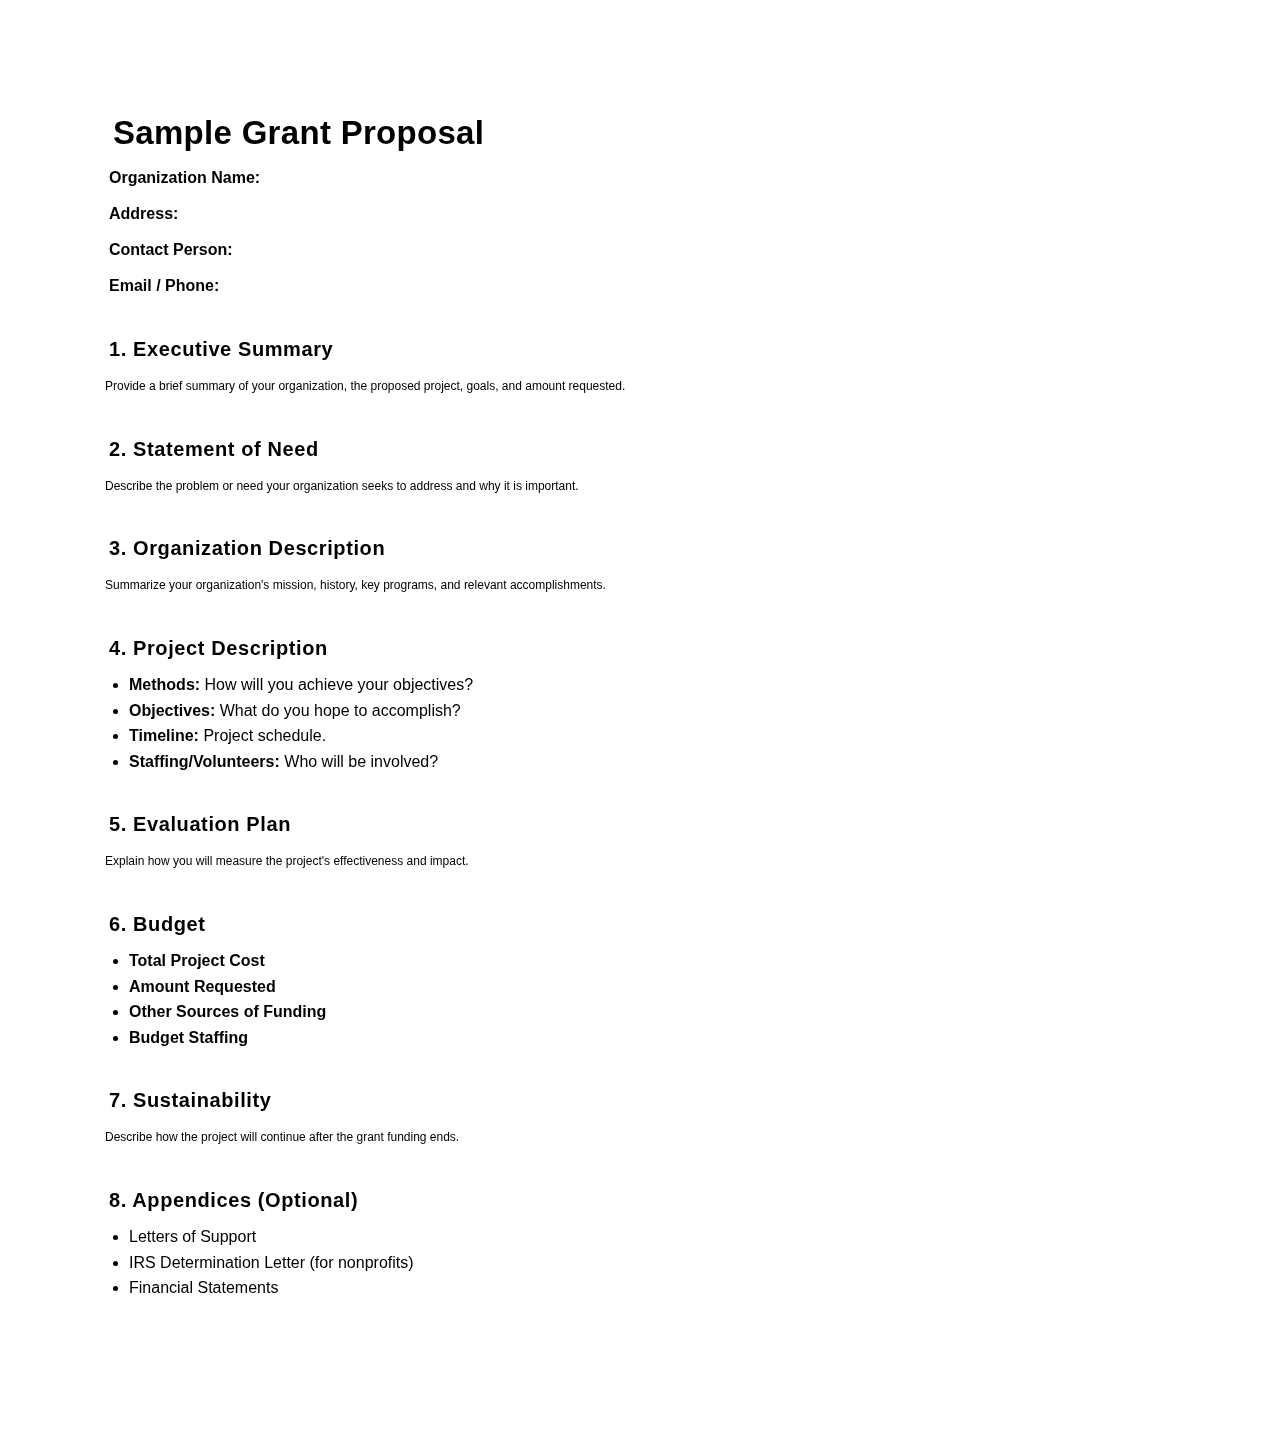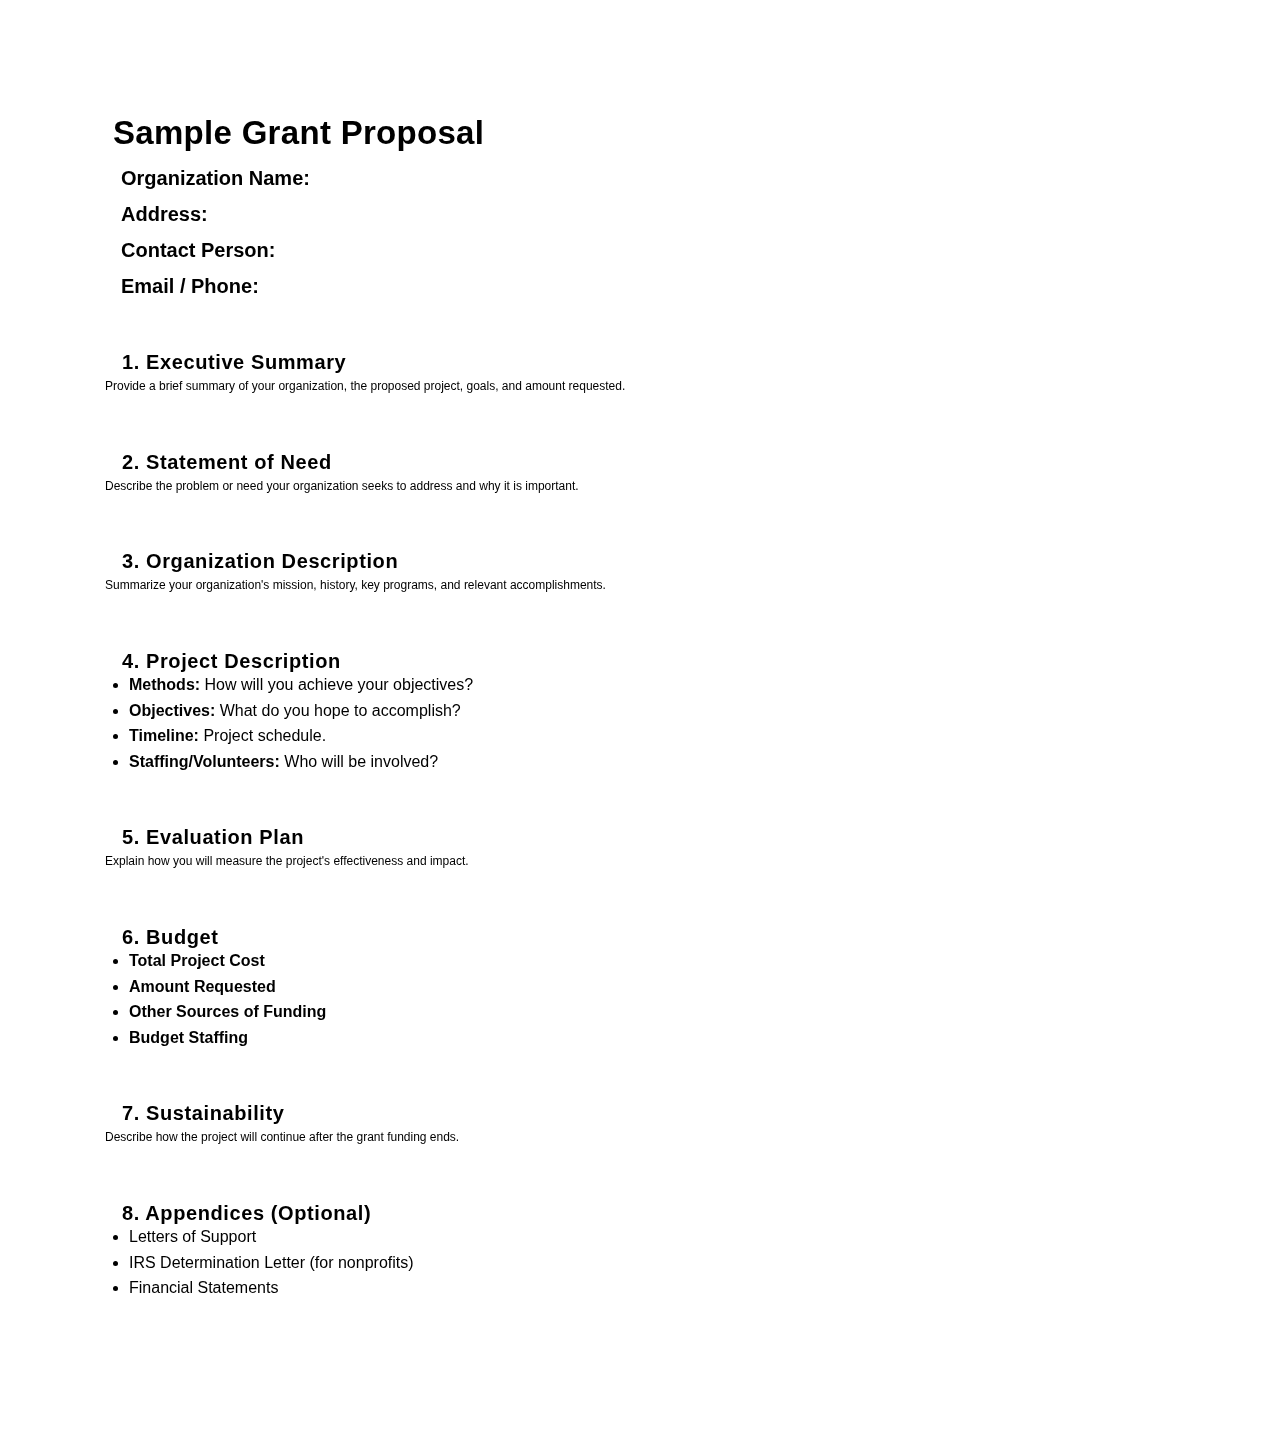--- a/index.html
+++ b/index.html
@@ -26,31 +26,31 @@
       left: 8px;
       margin: 0;
       font-size: 33px;
       font-weight: bold;
       line-height: 40px;
       letter-spacing: 0.3px;
       white-space: nowrap;
     }
     .field {
       position: absolute;
-      left: 16px;
+      left: 4px;
       margin: 0;
-      font-size: 20px;
+      font-size: 16px;
       font-weight: bold;
       line-height: 20px;
       white-space: nowrap;
     }
     .section-heading {
       position: absolute;
       left: 0;
-      margin: 17px;
+      margin: 4px;
       font-size: 20px;
       font-weight: bold;
       line-height: 24px;
       letter-spacing: 0.6px;
       white-space: nowrap;
     }
     .section-text {
       position: absolute;
       left: 0;
       margin: 0;

